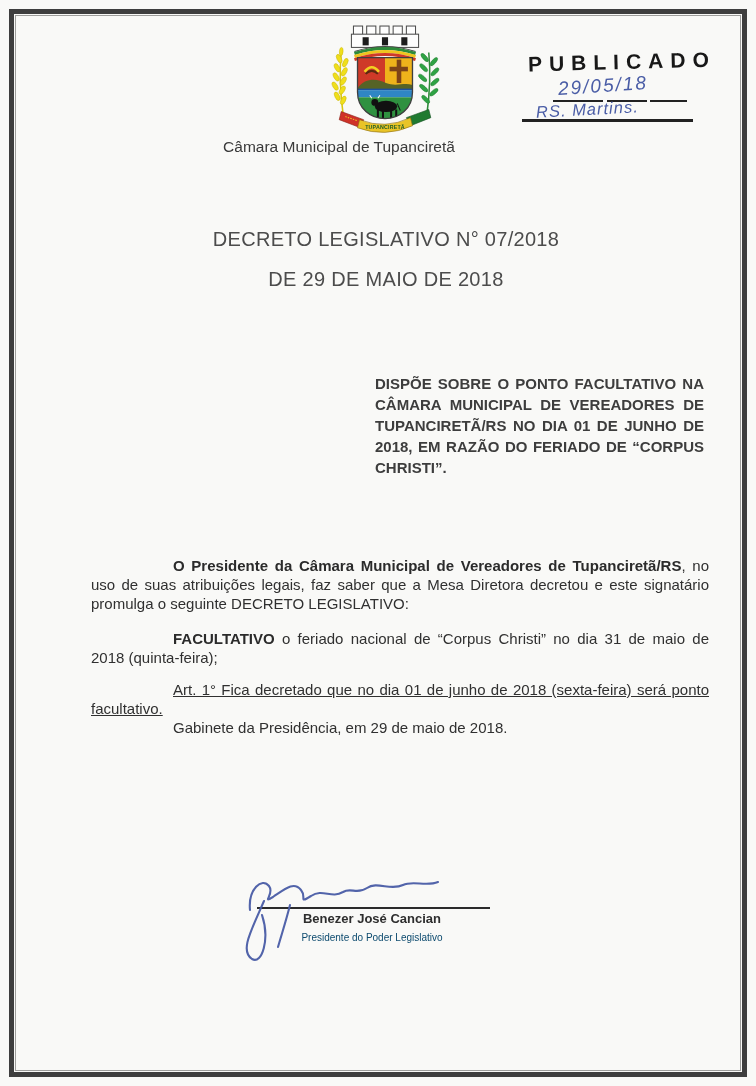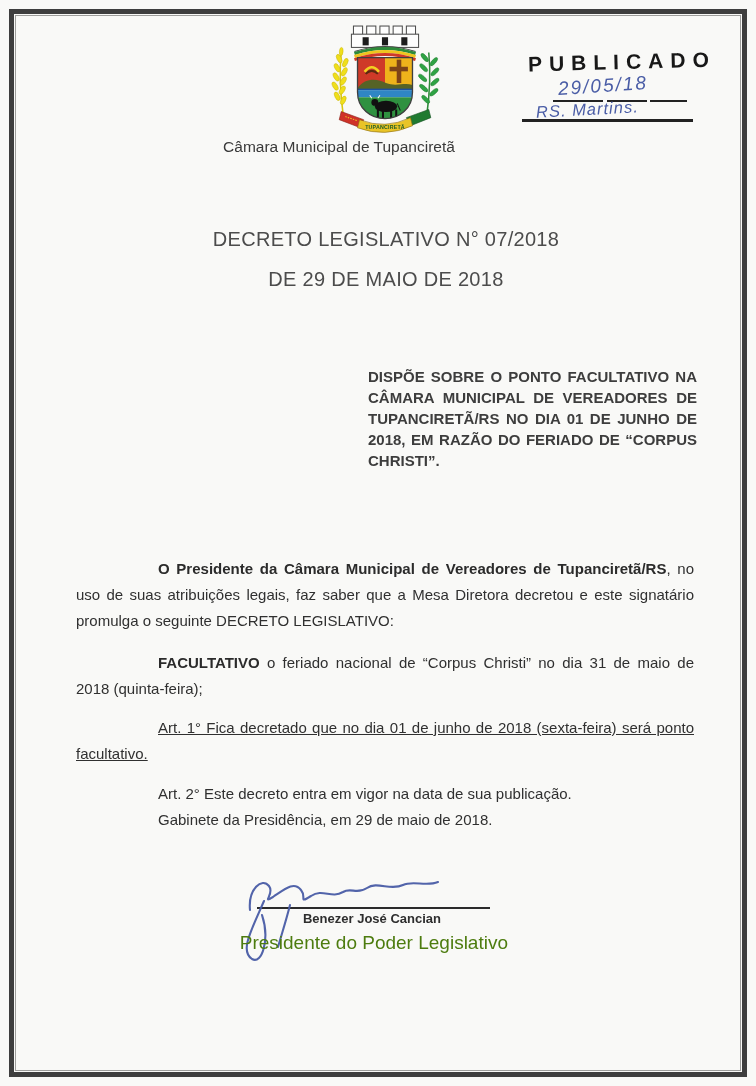--- a/index.html
+++ b/index.html
@@ -31,39 +31,39 @@
   .seg2 { left:87px;  top:50px; width:40px; }
   .seg3 { left:130px; top:50px; width:37px; }
   .seg-long { left:2px; top:69px; width:171px; height:3px; }
 
   .title-block {
     position:absolute; left:8px; top:219px; width:756px; text-align:center;
     font-size:20px; line-height:40px; color:#4c4c4c; letter-spacing:0.3px;
   }
 
   .ementa {
-    position:absolute; left:368px; top:366px; width:329px; margin:0;
+    position:absolute; left:368px; top:366px; width:329px; margin:7px;
     font-size:15px; font-weight:700; line-height:21px; text-align:justify; color:#3d3d3d;
   }
 
-  .body-block { position:absolute; left:76px; top:556px; width:618px; font-size:15px; line-height:26px; }
+  .body-block { position:absolute; left:91px; top:556px; width:618px; font-size:15px; line-height:19px; }
   .body-block p { margin:0; text-align:justify; text-indent:82px; }
   .body-block p.sp16 { margin-top:16px; }
   .body-block p.sp13 { margin-top:13px;text-decoration:underline; }
   .body-block p.sp14 { margin-top:14px; }
   .body-block p.sp43 { }
   .body-block b { color:#2b2b2b; }
 
   .sig-block { position:absolute; left:228px; top:855px; width:280px; height:120px; }
   .sig-svg { position:absolute; left:0; top:0; }
   .sig-line { position:absolute; left:29px; top:52px; width:233px; height:2px; background:#2b2b2b; }
   .sig-name { position:absolute; left:0; top:56px; width:280px; padding-left:8px; box-sizing:border-box;
               text-align:center; font-weight:700; font-size:13px; color:#2e2e2e; }
   .sig-role { position:absolute; left:0; top:77px; width:280px; padding-left:8px; box-sizing:border-box;
-              text-align:right; font-size:19px; color:#4d7c0f; }
+              text-align:center; font-size:10px; color:#0c4a6e; }
 </style>
 </head>
 <body>
 
 <div class="scan">
   <div class="frame"></div>
 
   <svg class="crest" viewBox="0 0 110 112">
     <defs>
       <clipPath id="shieldClip">
@@ -173,21 +173,20 @@
     <div>DECRETO LEGISLATIVO N° 07/2018</div>
     <div>DE 29 DE MAIO DE 2018</div>
   </div>
 
   <p class="ementa">DISPÕE SOBRE O PONTO FACULTATIVO NA CÂMARA MUNICIPAL DE VEREADORES DE TUPANCIRETÃ/RS NO DIA 01 DE JUNHO DE 2018, EM RAZÃO DO FERIADO DE “CORPUS CHRISTI”.</p>
 
   <div class="body-block">
     <p><b>O Presidente da Câmara Municipal de Vereadores de Tupanciretã/RS</b><span>, no uso de suas atribuições legais, faz saber que a Mesa Diretora decretou e este signatário promulga o seguinte DECRETO LEGISLATIVO:</span></p>
     <p class="sp16"><b>FACULTATIVO</b><span> o feriado nacional de “Corpus Christi” no dia 31 de maio de 2018 (quinta-feira);</span></p>
     <p class="sp13">Art. 1° Fica decretado que no dia 01 de junho de 2018 (sexta-feira) será ponto facultativo.</p>
-    <p class="sp14">Art. 2° Este decreto entra em vigor na data de sua publicação.</p>
     <p class="sp43">Gabinete da Presidência, em 29 de maio de 2018.</p>
   </div>
 
   <div class="sig-block">
     <div class="sig-line"></div>
     <svg class="sig-svg" width="280" height="120" viewBox="0 0 280 120">
       <g stroke="#4a5da6" stroke-width="2.1" fill="none" stroke-linecap="round" opacity="0.95">
         <path d="M22,55 C20,34 34,22 41,31 C47,39 33,49 45,42 C57,34 66,26 73,35 C79,42 70,49 83,41 C95,33 103,44 115,37 C123,32 129,40 139,33 C149,26 163,36 175,30 C185,25 198,32 210,27"></path>
         <path d="M36,46 C22,78 12,96 24,104 C34,110 42,84 34,60"></path>
         <path d="M62,50 C58,66 54,78 50,92"></path>

